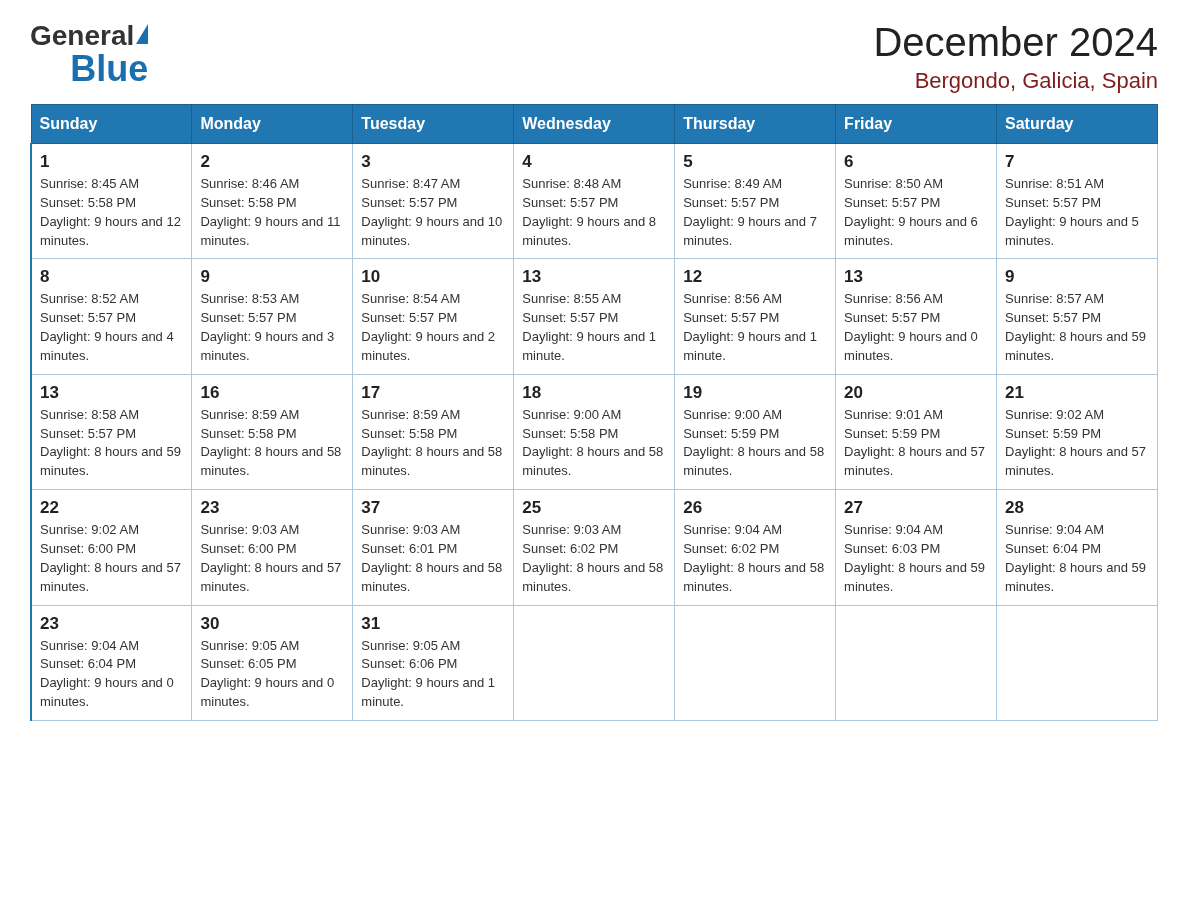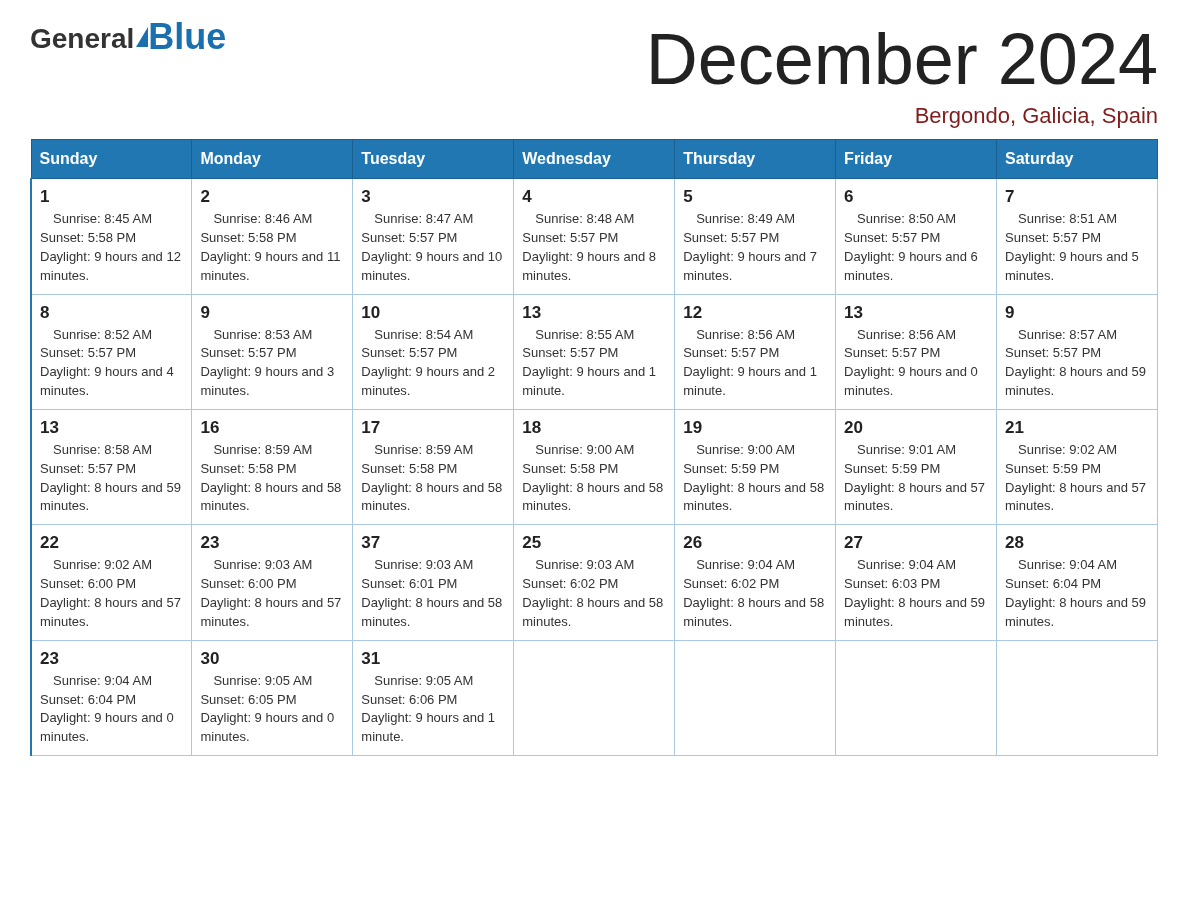--- a/index.html
+++ b/index.html
@@ -34,21 +34,21 @@
       border-left: 12px solid transparent;
       border-bottom: 20px solid #1a6faf;
       display: inline-block;
       margin-left: 2px;
       margin-bottom: 4px;
     }
     .title-block {
       text-align: right;
     }
     .month-title {
-      font-size: 72px;
+      font-size: 40px;
       font-weight: 300;
       color: #222;
       line-height: 1.1;
     }
     .location-title {
       font-size: 22px;
       color: #7f1d1d;
       font-weight: normal;
       margin-top: 4px;
     }
@@ -86,29 +86,28 @@
       font-size: 17px;
       font-weight: bold;
       color: #222;
       display: block;
       margin-bottom: 3px;
     }
     .day-info {
       font-size: 13px;
       color: #333;
       line-height: 1.45;
-      margin-left: 13px;
     }
     .empty-cell {
       background: #fff;
     }
     .logo-wrap {
       display: flex;
-      flex-direction: row;
-      align-items: center;
+      flex-direction: column;
+      align-items: flex-end;
     }
     .logo-line1 {
       display: flex;
       align-items: center;
     }
     .logo-line2 {
       display: flex;
       align-items: center;
       margin-top: -4px;
     }

